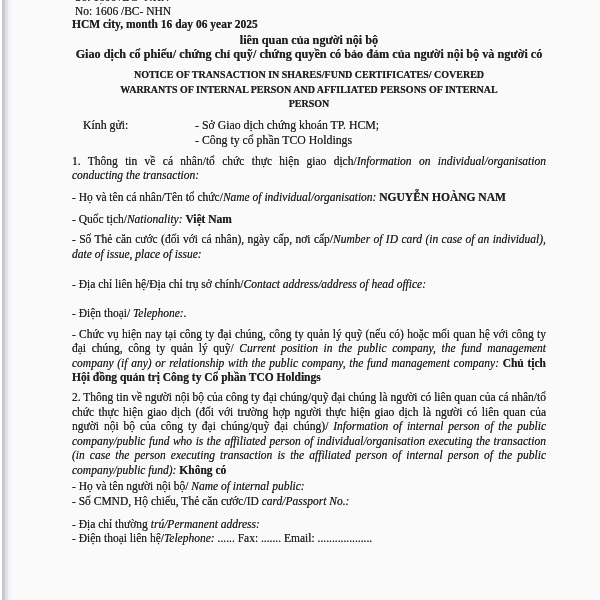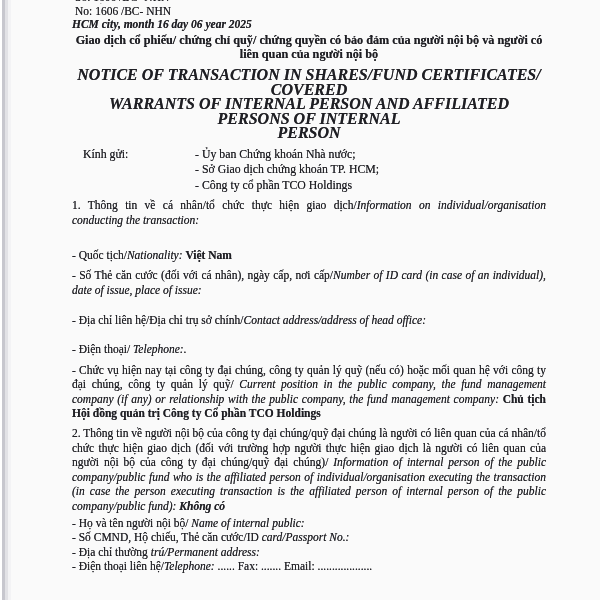--- a/index.html
+++ b/index.html
@@ -15,53 +15,53 @@
     position: absolute; left: 0; top: 0; width: 11px; height: 100%;
     background: linear-gradient(90deg, #ffffff 0 2px, var(--edge, #c7c7ce) 2px 5px, #e2e2e6 5px 8px, #f3f3f5 8px 11px);
   }
   .content {
     position: absolute; left: 72px; top: 0; width: 474px;
     font-size: 11.5px; line-height: 14.6px;
     text-shadow: 0 0 .5px rgba(35,35,40,.78);
   }
   .run.i  { font-style: italic; }
   .run.b  { font-weight: 700; }
-  .run.bi { font-weight: 700; font-style: italic; }
+  .run.bi { font-weight: 700; }
 
   .block.para { text-align: justify; }
   .row-inner { display: flex; justify-content: space-between; align-items: baseline; flex-direction: column; }
   .row-inner .cell.left  { padding-left: 3px; }
   .row-inner .cell.right { margin-right: 6px; }
 
   .block.row-clipped { height: 4px; overflow: hidden; }
   .block.row-clipped .row-inner { margin-top: -9px; line-height: 12px; }
 
   [data-name="ref-number-row"] { margin-top: 1px; line-height: 13px; }
 
   [data-name="notice-title-vi"]    { font-size: 13px;   line-height: 14px;   margin-top: 10px; letter-spacing: .4px; text-align: center; }
   [data-name="notice-subtitle-vi"] { font-size: 12.2px; line-height: 14px;   margin-top: 2px;  text-align: center; }
-  [data-name="notice-title-en"]    { font-size: 16px; line-height: 14.6px; margin-top: 7px;  text-align: center; }
+  [data-name="notice-title-en"]    { font-size: 10px; line-height: 14.6px; margin-top: 7px;  text-align: center; }
 
   .block.recipients { display: flex; line-height: 15.5px; font-size: 11.8px; justify-content: space-between; }
   .recip-label { width: 123px; flex: none; padding-left: 11px; }
   .recip-items { flex: 1; }
   [data-name="recipients-vi"] { margin-top: 6px; }
   [data-name="recipients-en"] { margin-top: 2px; }
 
   [data-name="section1-heading"]        { margin-top: 5px; }
   [data-name="name-line"]               { margin-top: 7px; }
-  [data-name="nationality-line"]        { margin-top: 20px; font-family: Liberation Serif, serif; }
+  [data-name="nationality-line"]        { margin-top: 7px; font-family: Liberation Serif, serif; }
   [data-name="id-card-line"]            { margin-top: 6px; }
   [data-name="contact-address-line"]    { margin-top: 16px; }
   [data-name="telephone-line"]          { margin-top: 14px; }
   [data-name="position-line"]           { margin-top: 6px; }
   [data-name="section2-paragraph"]      { margin-top: 5px; }
   [data-name="internal-person-name-line"]  { margin-top: 2px; }
   [data-name="internal-person-id-line"]    { margin-top: 0; }
-  [data-name="permanent-address-line"]     { margin-top: 0; }
+  [data-name="permanent-address-line"]     { margin-top: 8px; }
   [data-name="internal-person-phone-line"] { margin-top: 0; }
 </style>
 </head>
 <body>
 
 <div class="page" data-name="scanned-document-page">
   <div class="scan-edge" data-name="scan-left-edge"></div>
   <div class="content" data-name="document-content">
       <div class="block row-clipped" data-name="clipped-header-row">
         <div class="row-inner">
@@ -69,37 +69,37 @@
           <div class="cell right" data-name="clipped-header-row-right"><span class="run bi" data-name="date-line-vi">TP. Hồ Chí Minh, ngày 16 tháng 06 năm 2025</span></div>
         </div>
       </div>
       <div class="block row" data-name="ref-number-row">
         <div class="row-inner">
           <div class="cell left" data-name="ref-number-row-left"><span class="run " data-name="document-number-en">No: 1606 /BC- NHN</span></div>
           <div class="cell right" data-name="ref-number-row-right"><span class="run bi" data-name="date-line-en">HCM city, month 16 day 06 year 2025</span></div>
         </div>
       </div>
       <div class="block center" data-name="notice-subtitle-vi">
+        <div class="center-line" data-name="notice-subtitle-vi-line"><span class="run b" data-name="text-run">liên quan của người nội bộ</span></div>
         <div class="center-line" data-name="notice-subtitle-vi-line"><span class="run b" data-name="text-run">Giao dịch cổ phiếu/ chứng chỉ quỹ/ chứng quyền có bảo đảm của người nội bộ và người có</span></div>
-        <div class="center-line" data-name="notice-subtitle-vi-line"><span class="run b" data-name="text-run">liên quan của người nội bộ</span></div>
       </div>
       <div class="block center" data-name="notice-title-en">
         <div class="center-line" data-name="notice-title-en-line"><span class="run bi" data-name="text-run">NOTICE OF TRANSACTION IN SHARES/FUND CERTIFICATES/ COVERED</span></div>
         <div class="center-line" data-name="notice-title-en-line"><span class="run bi" data-name="text-run">WARRANTS OF INTERNAL PERSON AND AFFILIATED PERSONS OF INTERNAL</span></div>
         <div class="center-line" data-name="notice-title-en-line"><span class="run bi" data-name="text-run">PERSON</span></div>
       </div>
       <div class="block recipients" data-name="recipients-vi">
         <div class="recip-label" data-name="recipients-vi-label"><span class="run " data-name="recipients-vi-label-text">Kính gửi:</span></div>
         <div class="recip-items" data-name="recipients-vi-items">
-          <div class="recip-line" data-name="recipient-item"><span class="run " data-name="text-run">- Ủy ban Chứng khoán Nhà nước;</span></div>
           <div class="recip-line" data-name="recipient-item"><span class="run " data-name="text-run">- Sở Giao dịch chứng khoán TP. HCM;</span></div>
           <div class="recip-line" data-name="recipient-item"><span class="run " data-name="text-run">- Công ty cổ phần TCO Holdings</span></div>
         </div>
       </div>
       <div class="block para" data-name="section1-heading"><span class="run " data-name="text-run">1. Thông tin về cá nhân/tổ chức thực hiện giao dịch/</span><span class="run i" data-name="text-run">Information on individual/organisation conducting the transaction:</span></div>
+      <div class="block para" data-name="name-line"><span class="run " data-name="text-run">- Họ và tên cá nhân/Tên tổ chức/</span><span class="run i" data-name="text-run">Name of individual/organisation: </span><span class="run b" data-name="transactor-name">NGUYỄN HOÀNG NAM</span></div>
       <div class="block para" data-name="nationality-line"><span class="run " data-name="text-run">- Quốc tịch/</span><span class="run i" data-name="text-run">Nationality: </span><span class="run b" data-name="nationality-value">Việt Nam</span></div>
       <div class="block para" data-name="id-card-line"><span class="run " data-name="text-run">- Số Thẻ căn cước (đối với cá nhân), ngày cấp, nơi cấp/</span><span class="run i" data-name="text-run">Number of ID card (in case of an individual), date of issue, place of issue:</span></div>
       <div class="block para" data-name="contact-address-line"><span class="run " data-name="text-run">- Địa chỉ liên hệ/Địa chỉ trụ sở chính/</span><span class="run i" data-name="text-run">Contact address/address of head office:</span></div>
       <div class="block para" data-name="telephone-line"><span class="run " data-name="text-run">- Điện thoại/ </span><span class="run i" data-name="text-run">Telephone:.</span></div>
       <div class="block para" data-name="position-line"><span class="run " data-name="text-run">- Chức vụ hiện nay tại công ty đại chúng, công ty quản lý quỹ (nếu có) hoặc mối quan hệ với công ty đại chúng, công ty quản lý quỹ/ </span><span class="run i" data-name="text-run">Current position in the public company, the fund management company (if any) or relationship with the public company, the fund management company: </span><span class="run b" data-name="position-value">Chủ tịch Hội đồng quản trị Công ty Cổ phần TCO Holdings</span></div>
       <div class="block para" data-name="section2-paragraph"><span class="run " data-name="text-run">2. Thông tin về người nội bộ của công ty đại chúng/quỹ đại chúng là người có liên quan của cá nhân/tổ chức thực hiện giao dịch (đối với trường hợp người thực hiện giao dịch là người có liên quan của người nội bộ của công ty đại chúng/quỹ đại chúng)/ </span><span class="run i" data-name="text-run">Information of internal person of the public company/public fund who is the affiliated person of individual/organisation executing the transaction (in case the person executing transaction is the affiliated person of internal person of the public company/public fund): </span><span class="run bi" data-name="affiliated-status-value">Không có</span></div>
       <div class="block para" data-name="internal-person-name-line"><span class="run " data-name="text-run">- Họ và tên người nội bộ/ </span><span class="run i" data-name="text-run">Name of internal public:</span></div>
       <div class="block para" data-name="internal-person-id-line"><span class="run " data-name="text-run">- Số CMND, Hộ chiếu, Thẻ căn cước/ID </span><span class="run i" data-name="text-run">card/Passport No.:</span></div>
       <div class="block para" data-name="permanent-address-line"><span class="run " data-name="text-run">- Địa chỉ thường </span><span class="run i" data-name="text-run">trú/Permanent address:</span></div>
       <div class="block para" data-name="internal-person-phone-line"><span class="run " data-name="text-run">- Điện thoại liên hệ/</span><span class="run i" data-name="text-run">Telephone: </span><span class="run " data-name="text-run">...... Fax: ....... Email: ...................</span></div>

